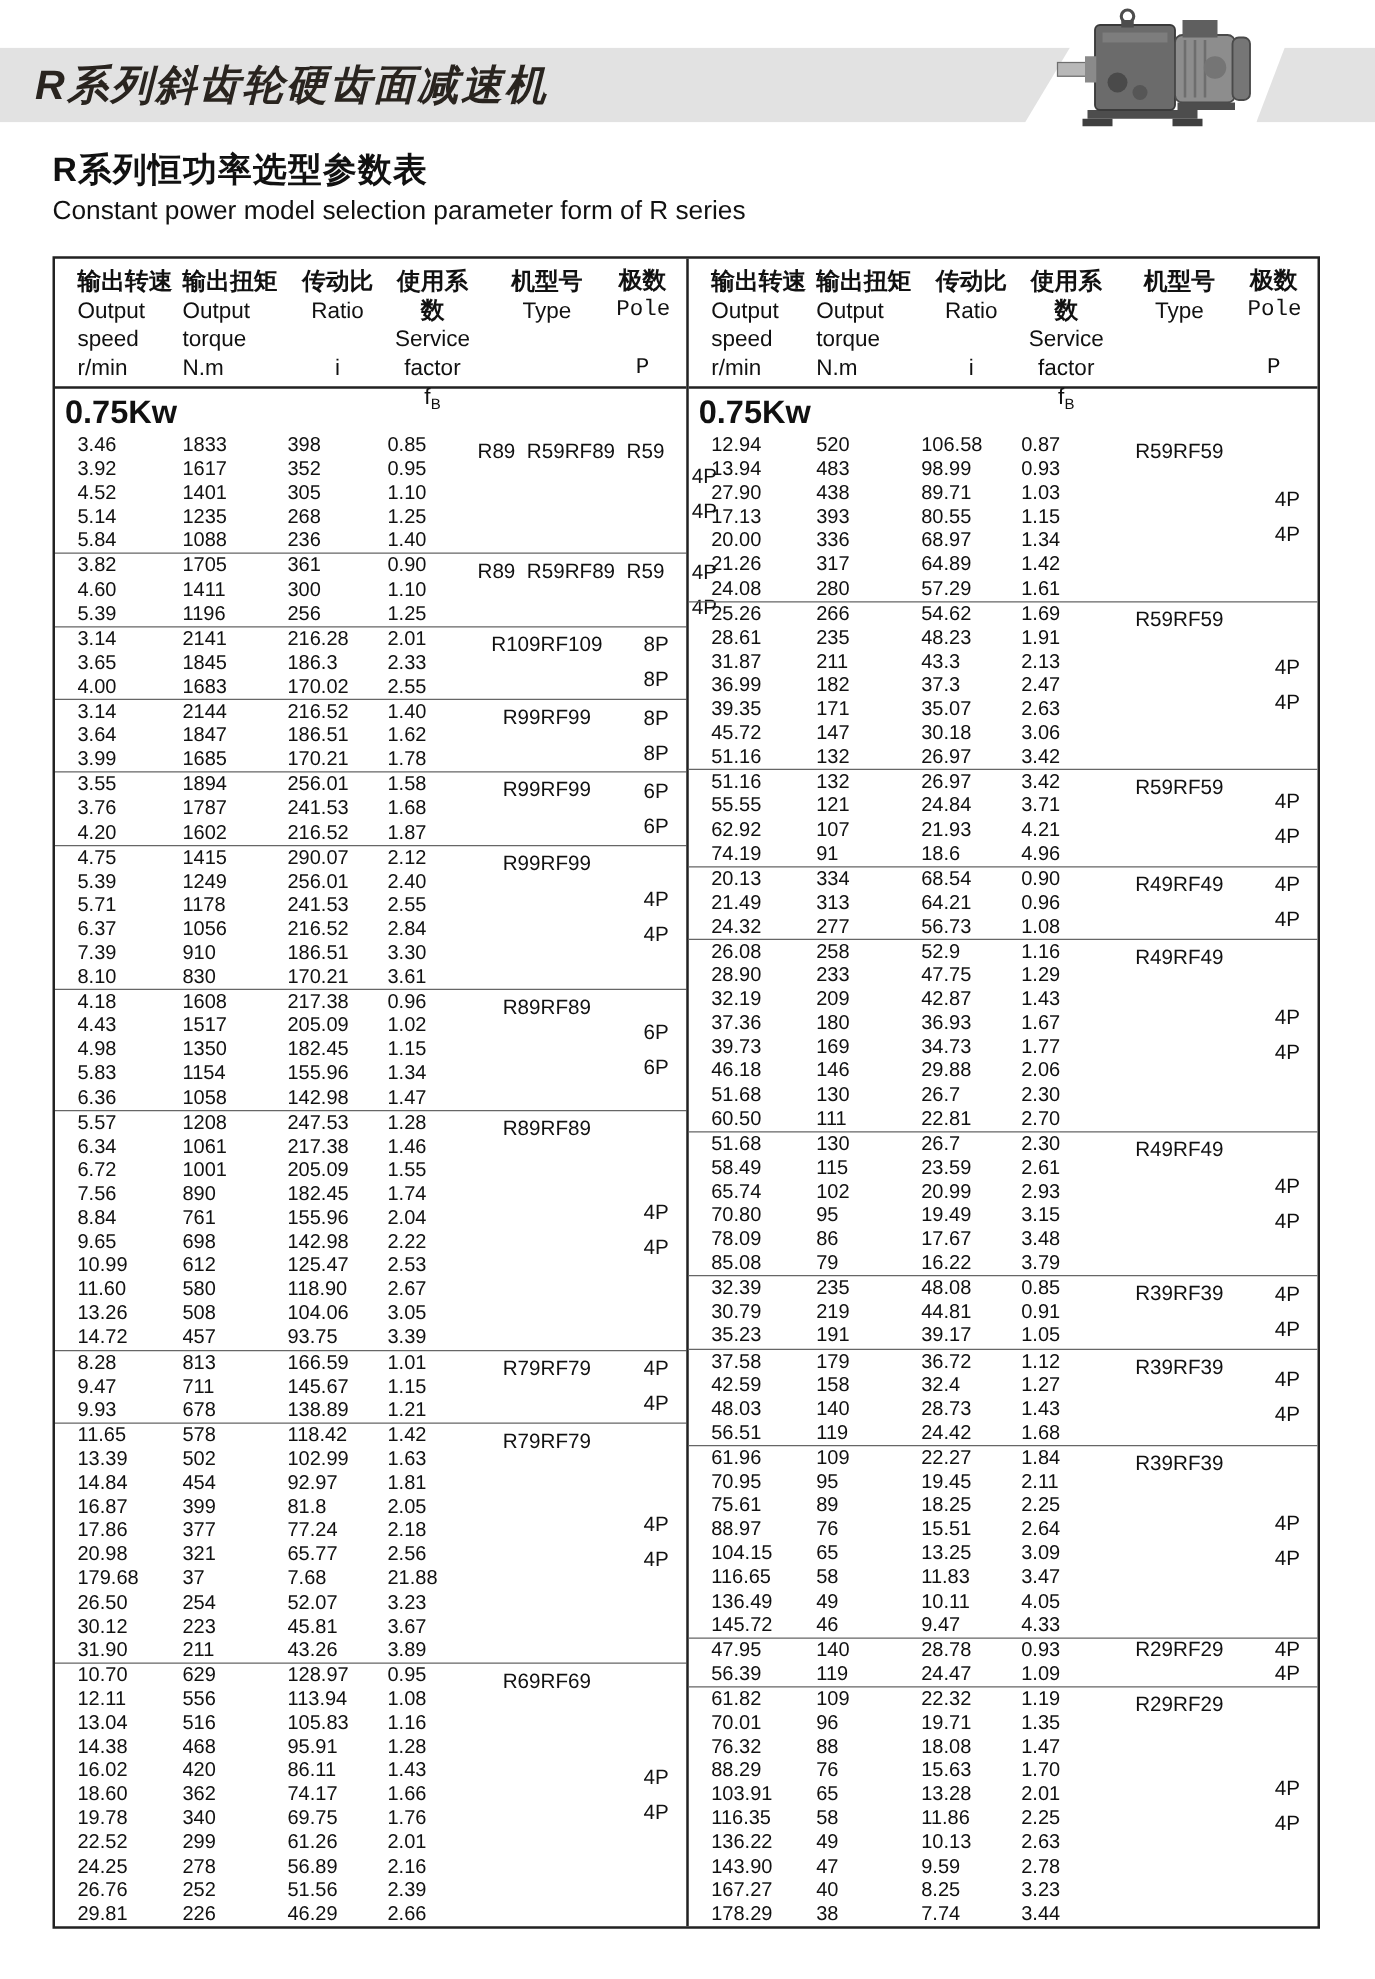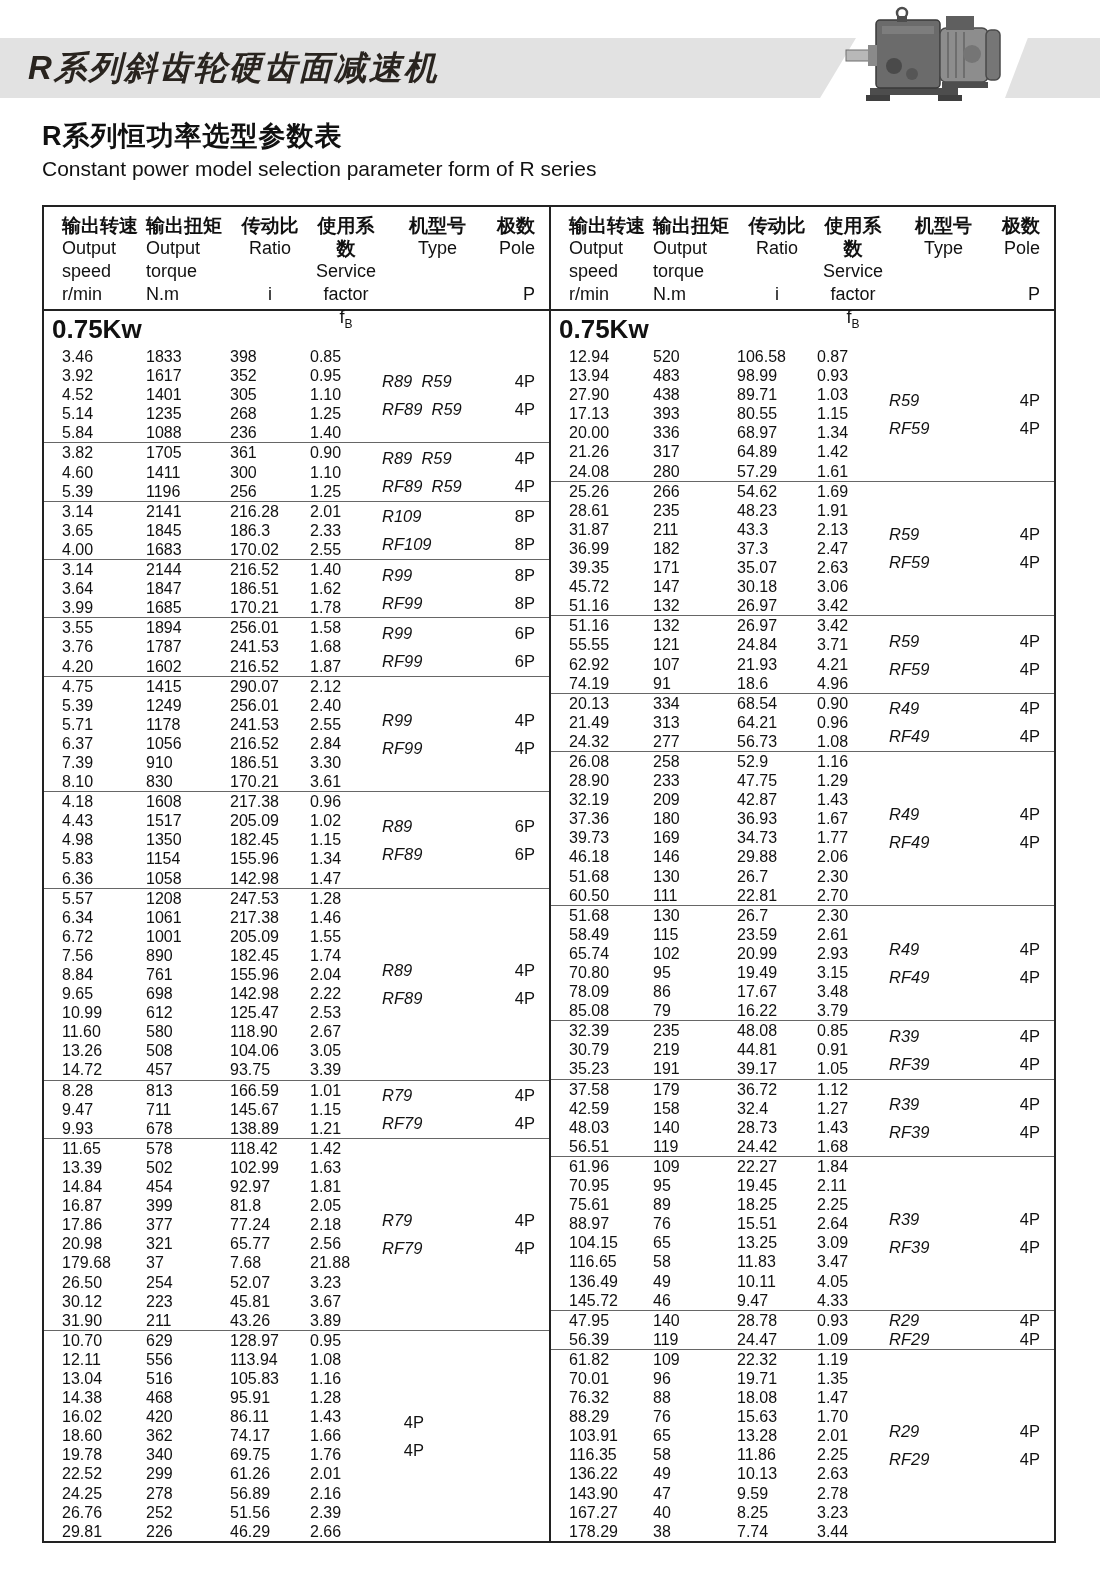--- a/index.html
+++ b/index.html
@@ -37,37 +37,36 @@
   .half.right{border-left:2px solid #222;}
   .half-header{
     border-bottom:2px solid #222;height:104px;box-sizing:border-box;
     display:grid;grid-template-columns:84px 84px 80px 72px 1fr 56px;
     padding:7px 0 0 18px;
   }
   .hcell{font-size:18px;line-height:23px;}
   .hcell .hz{font-weight:bold;font-size:19px;}
   .c-left{text-align:left;}
   .c-center{text-align:center;}
-  .c-right{text-align:right;padding-right:14px;}
+  .c-right{text-align:center;padding-right:14px;font-family:Liberation Mono, monospace;}
   .hcell sub{font-size:12px;}
   .section-label{
     font-size:26px;font-weight:bold;height:36px;line-height:36px;
     padding-left:8px;
   }
   .group{display:flex;}
   .group + .group{border-top:1px solid #666;}
   .g-nums{flex:0 0 338px;}
   .num-row{
     display:grid;grid-template-columns:84px 84px 80px 72px;
     padding-left:18px;height:19.1px;line-height:19.1px;font-size:16px;
   }
   .g-type{
-    flex:1;display:flex;flex-direction:column;justify-content:center;
+    flex:1;display:flex;justify-content:center;
     font-size:16.5px;
-    font-style:italic;
   }
   .type-line{white-space:pre;}
   .g-pole{
     flex:0 0 56px;box-sizing:border-box;padding-right:14px;
     display:flex;flex-direction:column;justify-content:center;
     text-align:right;font-size:16.5px;
   }
 </style>
 </head>
 <body>
@@ -641,20 +640,24 @@
               <div>51.56</div>
               <div>2.39</div>
             </div>
             <div class="num-row">
               <div>29.81</div>
               <div>226</div>
               <div>46.29</div>
               <div>2.66</div>
             </div>
           </div>
+          <div class="g-type">
+            <div class="type-line" style="line-height: 28px;">R69</div>
+            <div class="type-line" style="line-height: 28px;">RF69</div>
+          </div>
           <div class="g-pole">
             <div style="line-height: 28px;">4P</div>
             <div style="line-height: 28px;">4P</div>
           </div>
         </div>
       </div>
   </div>
   <div class="half right">
     <div class="half-header" id="header-right">
         <div class="hcell c-left">

